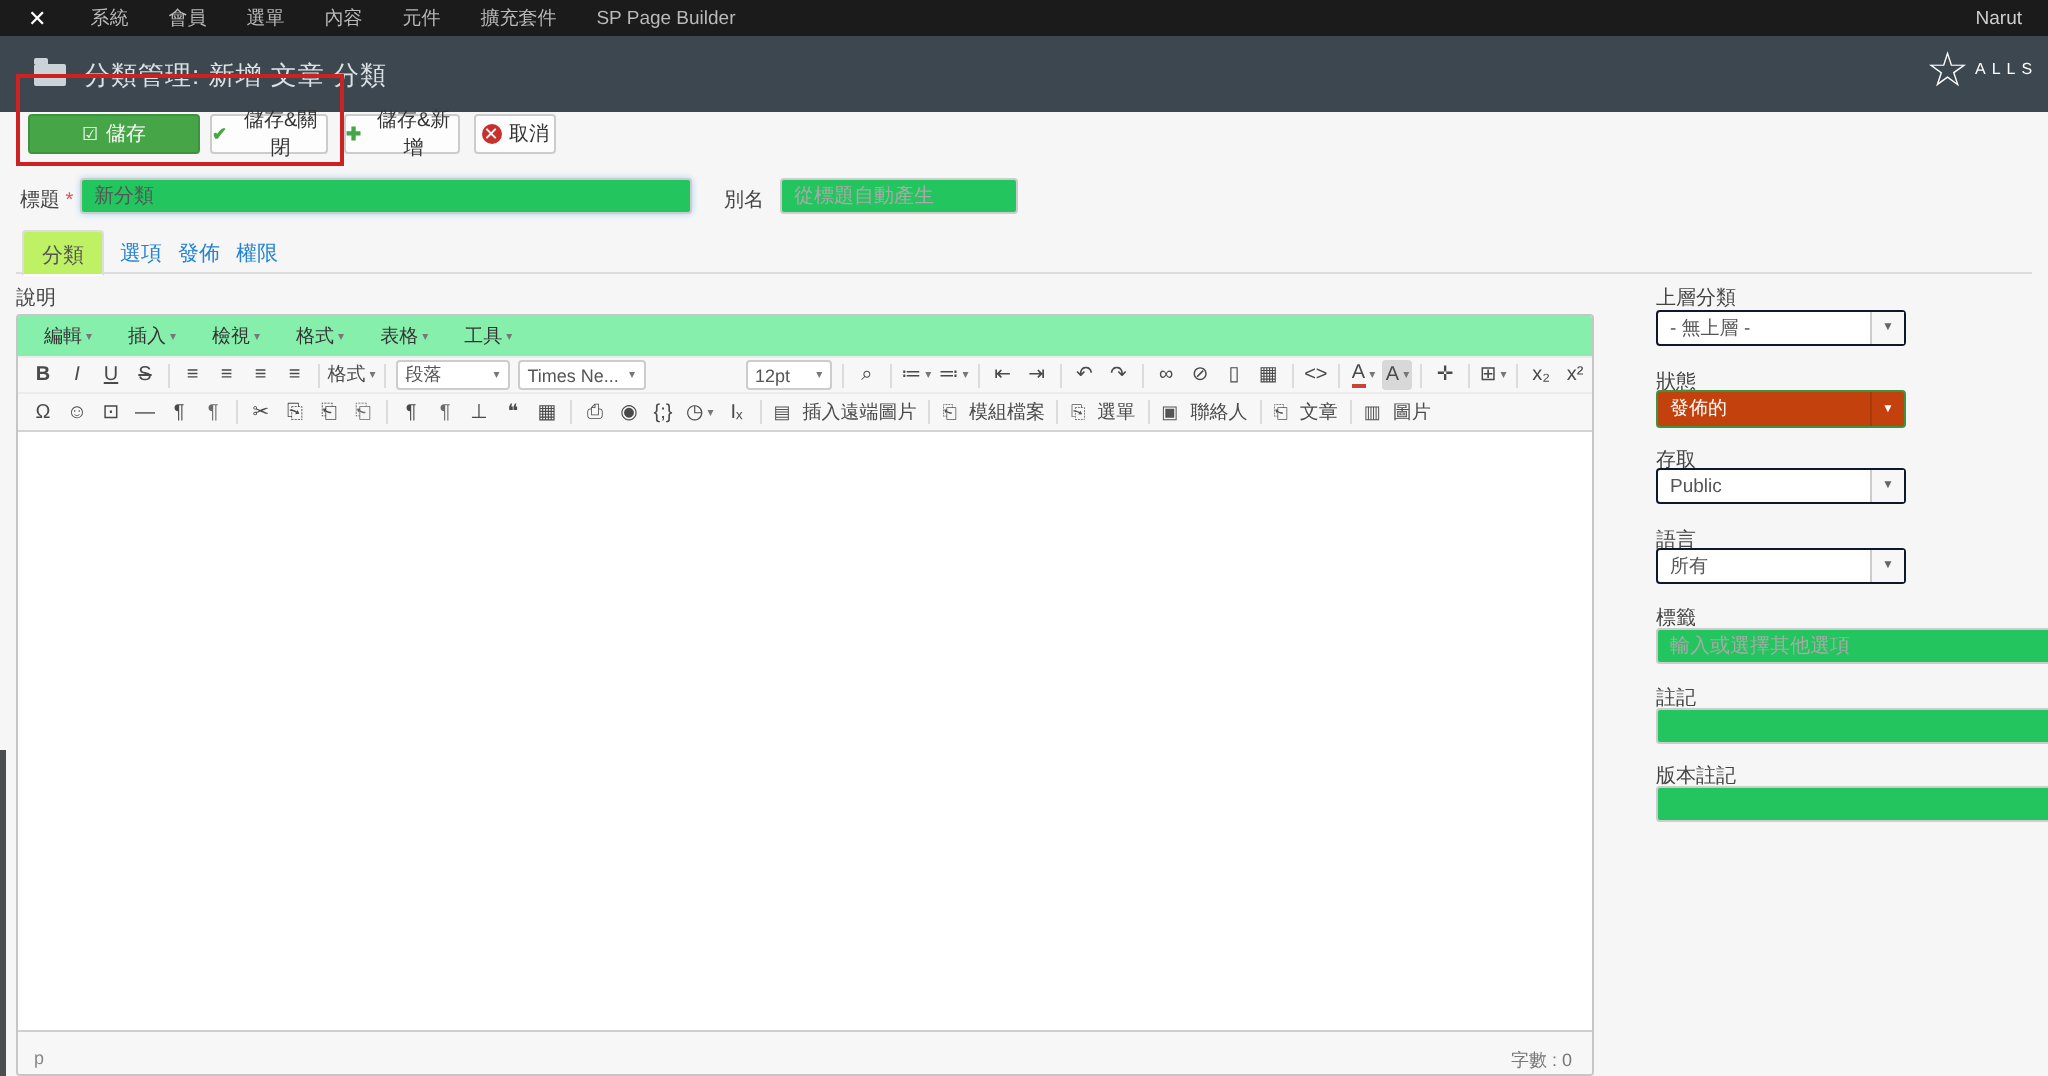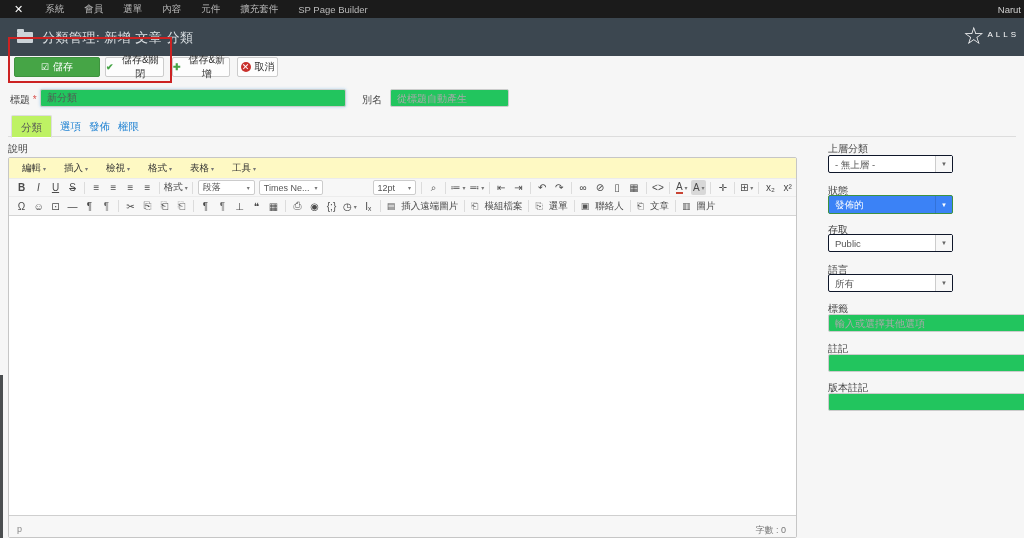--- a/index.html
+++ b/index.html
@@ -5,21 +5,21 @@
   * { margin:0; padding:0; box-sizing:border-box; }
   html,body { width:1024px; height:538px; overflow:hidden;
     font-family:"Liberation Sans","DejaVu Sans",sans-serif; background:#f6f6f6; }
   .screen { position:relative; width:1024px; height:538px; }
 
   
   .topnav { position:absolute; left:0; top:0; width:1024px; height:18px;
     background:#1b1b1b; display:flex; align-items:center; color:#b9b9b9; font-size:9.5px; }
   .jlogo { color:#fff; font-size:11px; margin:0 12px 0 14px; font-weight:bold; }
   .topnav .nav-item { padding:0 10px; cursor:default; }
-  .topnav .user { position:absolute; right:2px; padding-right:1px; color:#cfcfcf; }
+  .topnav .user { position:absolute; right:12px; padding-right:1px; color:#cfcfcf; }
 
   
   .titlebar { position:absolute; left:0; top:18px; width:1024px; height:38px; background:#3c4750; }
   .folder { position:absolute; left:17px; top:14px; width:16px; height:11px;
     background:#ccd3d8; border-radius:1px; }
   .folder:before { content:""; position:absolute; left:0; top:-3px; width:7px; height:3px;
     background:#ccd3d8; border-radius:1px 1px 0 0; }
   .page-title { position:absolute; left:42px; top:11px; font-size:13px; font-weight:normal;
     color:#dbe0e3; letter-spacing:.5px; }
   .brand { position:absolute; left:963px; top:3px; display:flex; align-items:center; color:#fff; }
@@ -61,21 +61,21 @@
     background:#bef264; border:1px solid #ddd; border-bottom:1px solid #fff; border-radius:2px 2px 0 0;
     color:#555; }
   .tab-link { position:absolute; top:5px; color:#2384d3; cursor:pointer; }
   .tab-options { left:52px; } .tab-publishing { left:81px; } .tab-permissions { left:110px; }
 
   .desc-label { position:absolute; left:8px; top:142px; font-size:10px; color:#444; }
 
   
   .editor { position:absolute; left:8px; top:157px; width:789px; height:381px;
     border:1px solid #c6c6c6; background:#fff; border-radius:2px; overflow:hidden; }
-  .menubar { position:absolute; left:0; top:0; width:100%; height:21px; background:#fef9c3;
+  .menubar { position:absolute; left:0; top:0; width:100%; height:21px; background:#86efac;
     display:flex; align-items:center; padding-left:4px; border-bottom:1px solid #ececec; }
   .menubar .tb-btn { padding:0 8px; color:#333; }
   .tbrow { position:absolute; left:0; width:100%; height:18px; background:#f7f7f7;
     display:flex; align-items:center; padding-left:4px; }
   .tbrow1 { top:21px; border-bottom:1px solid #ececec; }
   .tbrow2 { top:39px; }
   .tb-btn { display:inline-flex; align-items:center; justify-content:center; height:15px;
     min-width:15px; padding:0 2px; margin:0 1px; font-size:10px; color:#4a4a4a;
     border-radius:2px; cursor:pointer; white-space:nowrap; }
   .tb-btn .caret { font-size:6px; margin-left:2px; color:#777; }
@@ -100,21 +100,21 @@
   .statusbar .wc { position:absolute; right:10px; top:8px; color:#777; }
 
   
   .sb-label { position:absolute; font-size:10px; color:#444; }
   .sb-select { position:absolute; left:828px; width:125px; height:18px; background:#fff;
     border:1px solid #0f172a; border-radius:2px; display:flex; cursor:pointer; }
   .sb-select .sval { flex:1; font-size:9.5px; color:#555; padding:0 6px; line-height:17px;
     overflow:hidden; white-space:nowrap; }
   .sb-select .sbtn { width:17px; border-left:1px solid #ccc; background:#f7f7f7;
     display:flex; align-items:center; justify-content:center; font-size:6px; color:#666; }
-  .sb-green { background:#3b82f6; border-color:#3f923f; height:19px; }
+  .sb-green { background:#c2410c; border-color:#3f923f; height:19px; }
   .sb-green .sval { color:#fff; }
   .sb-green .sbtn { background:transparent; border-left:1px solid rgba(0,0,0,.12); color:#fff; }
   .sb-input { left:828px; width:200px; }
   .lb-parent { left:828px; top:142px; } .sel-parent { top:155px; }
   .lb-status { left:828px; top:184px; } .sel-status { top:195px; }
   .lb-access { left:828px; top:223px; } .sel-access { top:234px; }
   .lb-language { left:828px; top:263px; } .sel-language { top:274px; }
   .lb-tags { left:828px; top:302px; } .in-tags { top:314px; }
   .lb-note { left:828px; top:342px; } .in-note { top:354px; }
   .lb-vnote { left:828px; top:381px; } .in-vnote { top:393px; }

